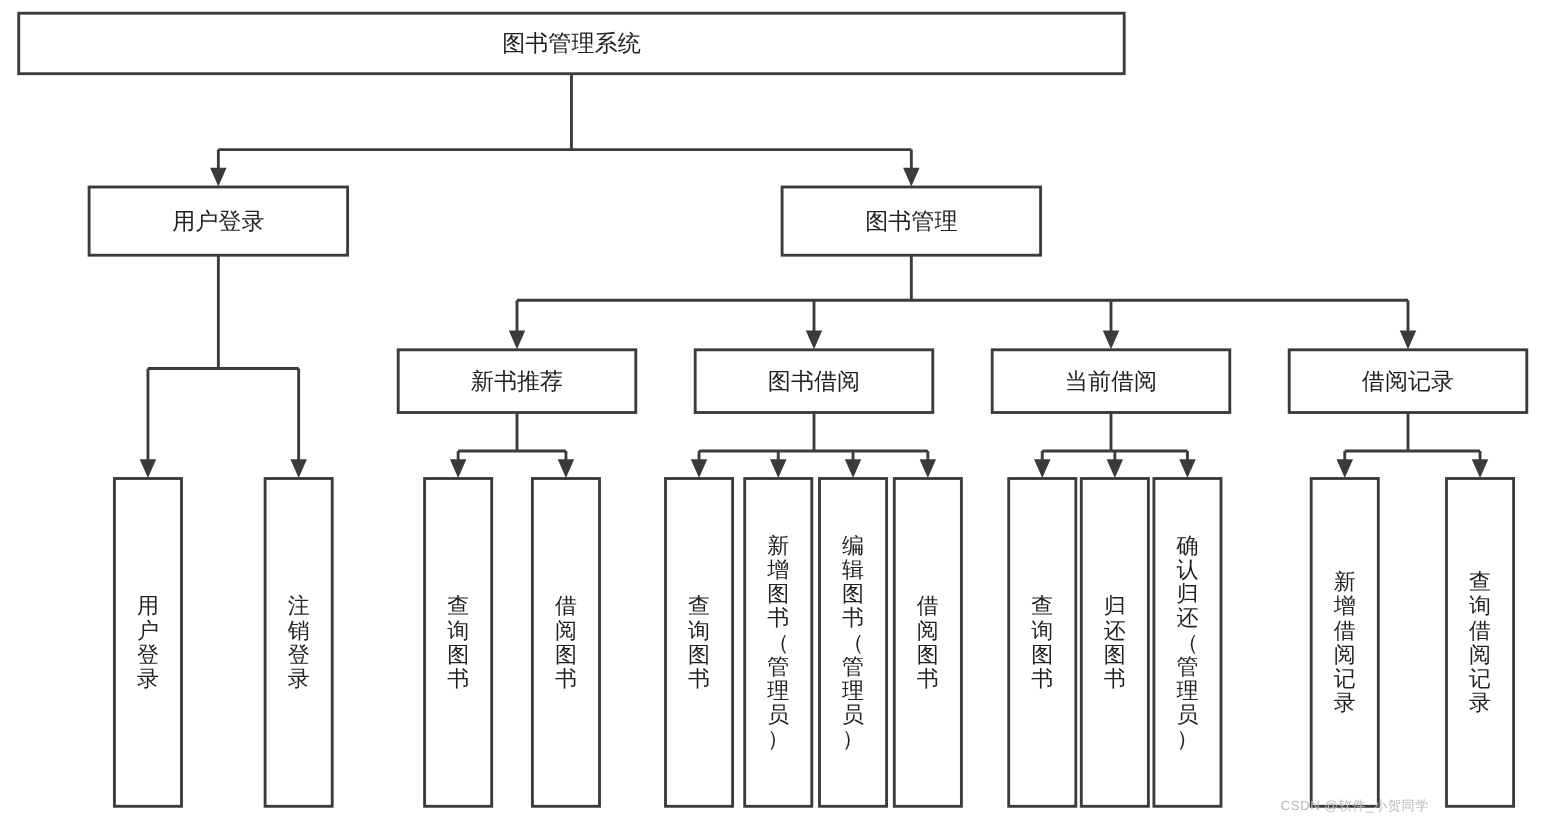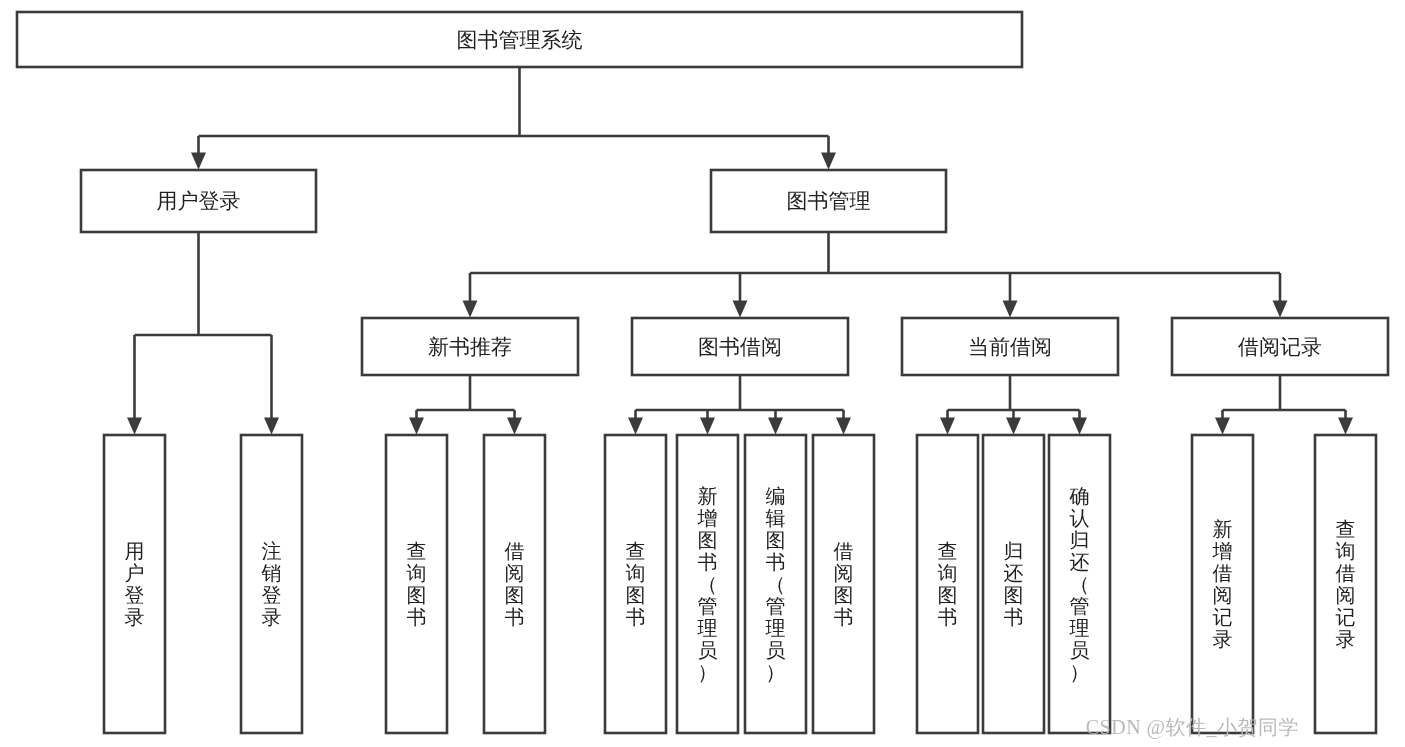--- a/index.html
+++ b/index.html
@@ -28,25 +28,25 @@
     stroke-width:2.6;
     fill:none;
     stroke-linecap:butt;
   }
   .arrow-head{fill:#3b3b3b;stroke:none;}
 
   .watermark{
     position:absolute;
     right:8px;
     bottom:6px;
-    font-size:20px;
+    font-size:12px;
     color:#b9b9b9;
     letter-spacing:0.5px;
     white-space:nowrap;
-    font-family:Liberation Serif, serif;
+    font-family:Liberation Sans, sans-serif;
     pointer-events:none;
   }
 </style>
 </head>
 <body>
 
 <div id="diagram-root">
   <svg id="diagram-svg" width="1405" height="747" viewBox="0 0 1405 747">
     <g id="connector-layer">
         <g>

